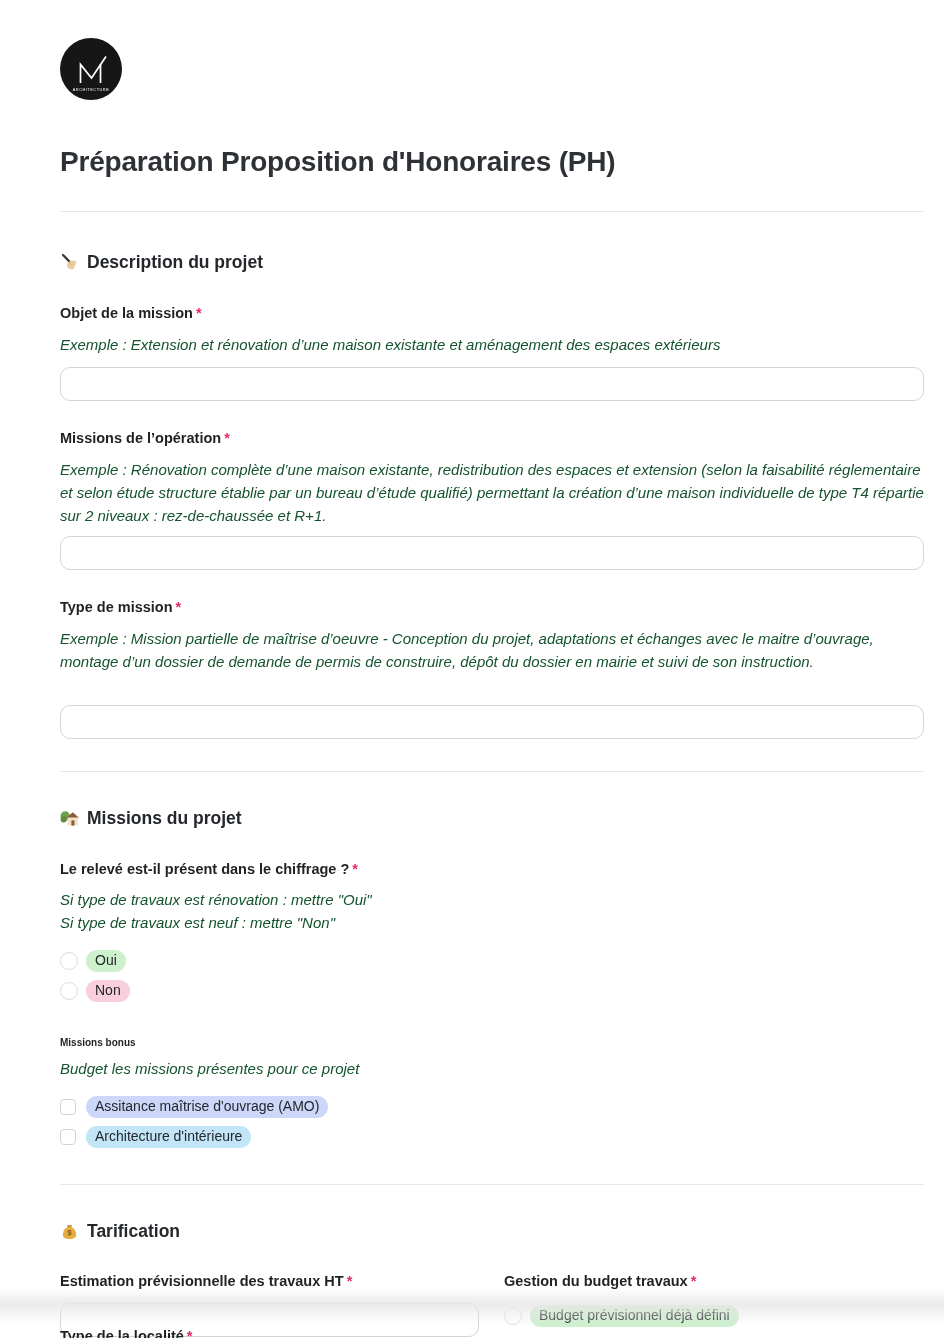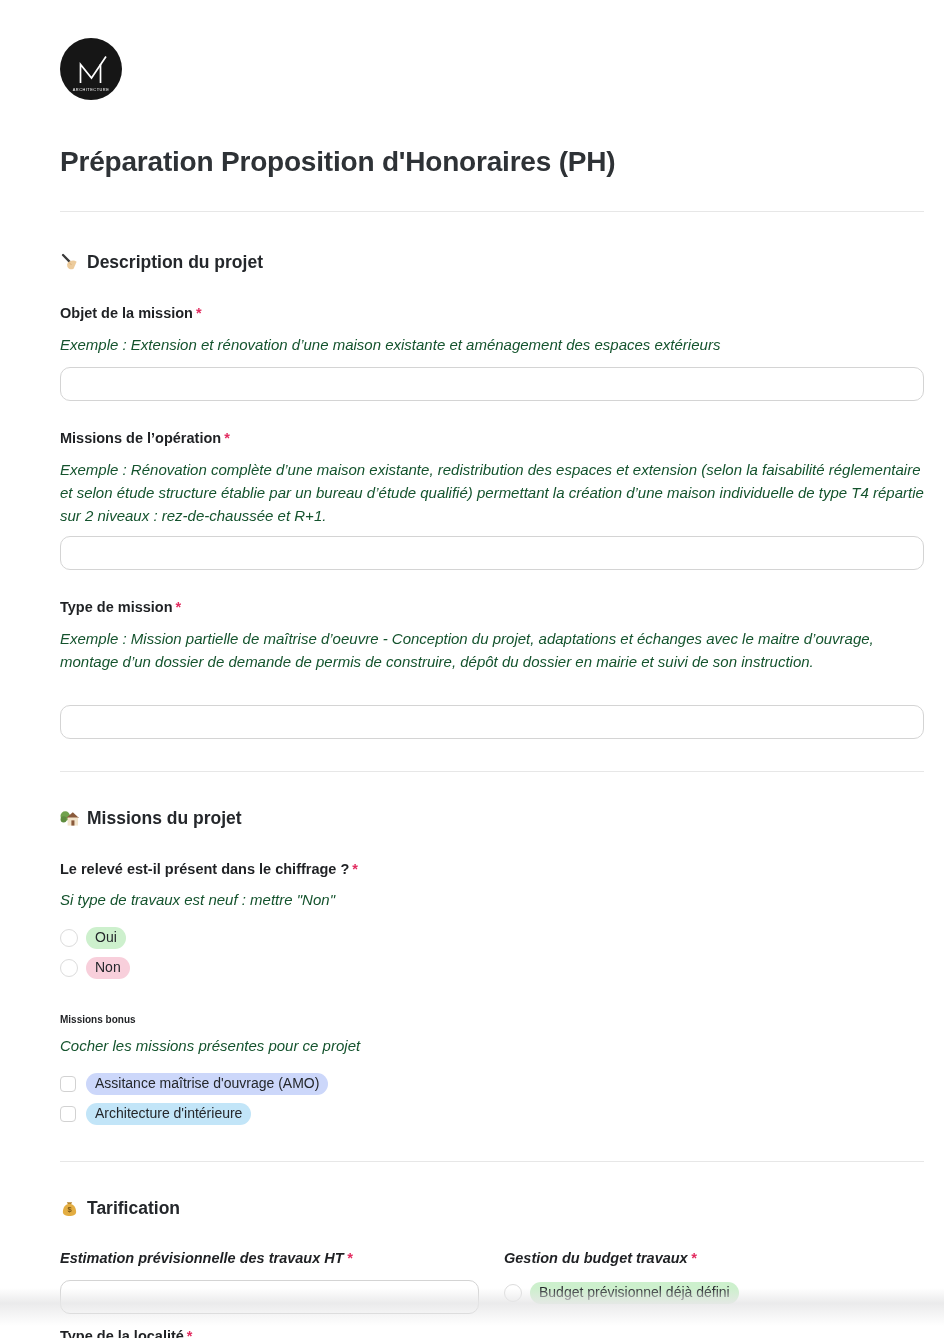--- a/index.html
+++ b/index.html
@@ -87,21 +87,21 @@
     font-size: 14px; line-height: 19px; color: #24272b;
     white-space: nowrap;
   }
 
   .group-label { margin-top: 35px; font-size: 10px; font-weight: 700; }
 
   
   .two-col { display: flex; gap: 25px; margin-top: 30px; }
   .col-left { width: 419px; flex: 0 0 auto; }
   .col-right { flex: 1; }
-  .col-left .field-label, .col-right .field-label { margin-top: 0; font-style: italic; }
+  .col-left .field-label, .col-right .field-label { margin-top: 0; }
   .col-left .text-input { width: 100%; margin-top: 12px; }
   .col-right .option-rows { margin-top: 14px; }
 
   .bottom-shade {
     position: absolute; left: 0; right: 0; top: 1288px; height: 38px;
     background: linear-gradient(to bottom, rgba(233,233,233,0) 0%, rgba(231,231,232,0.85) 40%, rgba(255,255,255,0) 100%);
     pointer-events: none;
   }
   .footer-partial-label {
     position: absolute; left: 60px; top: 1327px;
@@ -155,35 +155,36 @@
         <circle cx="3.8" cy="12" r="3.2" fill="#5e8c3f"></circle>
         <path d="M6.5 10.5 L13.5 4.5 L20 10.5 z" fill="#8a5a3b"></path>
         <rect x="8" y="10" width="11" height="8.5" fill="#f2e4cb"></rect>
         <rect x="12" y="13" width="3.2" height="5.5" fill="#8a5a3b"></rect>
       </svg>
       <span>Missions du projet</span>
     </div>
 
     <div class="field-label"><span>Le relevé est-il présent dans le chiffrage ?</span><span class="req">*</span></div>
     <div class="help-text mini">
+      <div>Si type de travaux est rénovation : mettre "Oui"</div>
       <div>Si type de travaux est neuf : mettre "Non"</div>
     </div>
     <div class="option-rows">
       <div class="option-row">
         <span class="radio-circle"></span>
         <span class="badge" style="background-color: rgb(205, 240, 205);">Oui</span>
       </div>
       <div class="option-row">
         <span class="radio-circle"></span>
         <span class="badge" style="background-color: rgb(248, 207, 219);">Non</span>
       </div>
     </div>
 
     <div class="group-label">Missions bonus</div>
-    <div class="help-text mini">Cocher les missions présentes pour ce projet</div>
+    <div class="help-text mini">Budget les missions présentes pour ce projet</div>
     <div class="option-rows">
       <div class="option-row">
         <span class="checkbox-square"></span>
         <span class="badge" style="background-color: rgb(204, 215, 250);">Assitance maîtrise d'ouvrage (AMO)</span>
       </div>
       <div class="option-row">
         <span class="checkbox-square"></span>
         <span class="badge" style="background-color: rgb(194, 229, 248);">Architecture d'intérieure</span>
       </div>
     </div>

